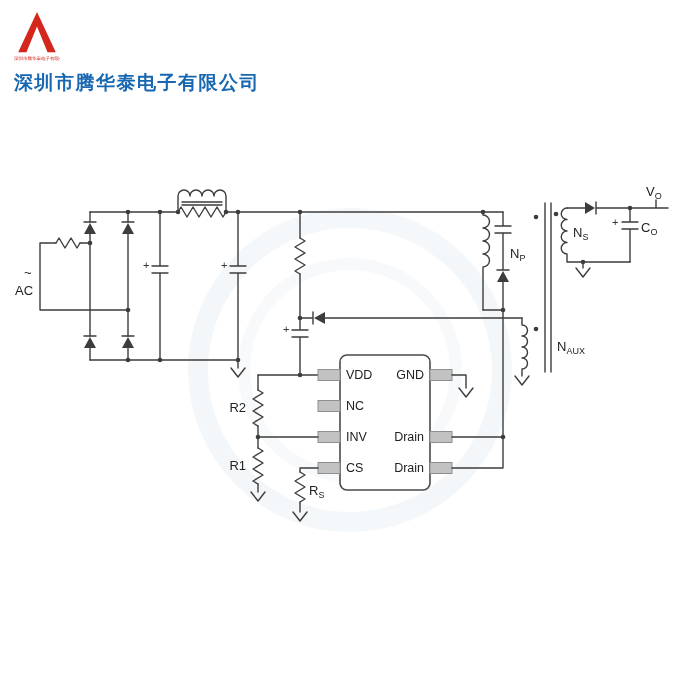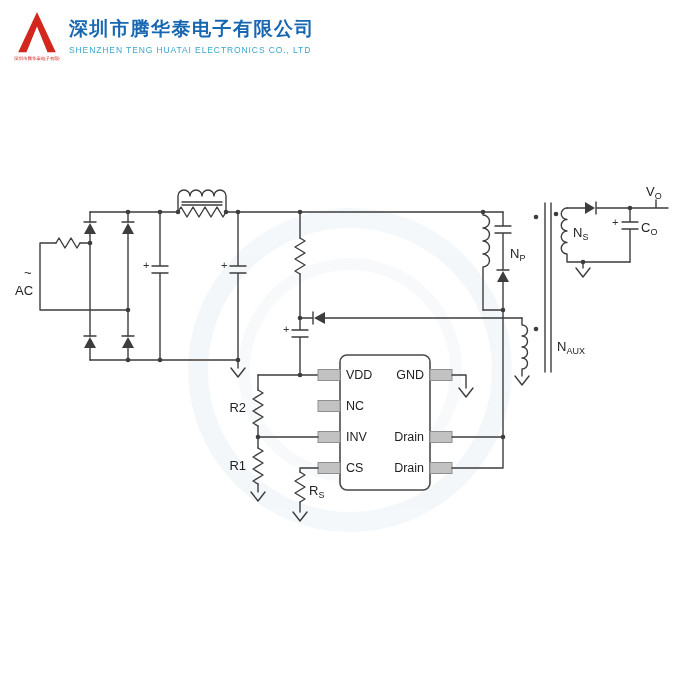--- a/index.html
+++ b/index.html
@@ -1,20 +1,20 @@
 <!DOCTYPE html>
 <html><head>
 <meta charset="utf-8">
 <style>
   html,body { margin:0; padding:0; }
   body {
     width:700px; height:700px; background:#ffffff; position:relative; overflow:hidden;
     font-family:"Liberation Sans", sans-serif;
   }
-  .header { position:absolute; top:10px; left:14px; display:flex; gap:9px; align-items:center; z-index:2; }
+  .header { position:absolute; top:10px; left:14px; display:flex; gap:9px; align-items:flex-start; z-index:2;flex-direction:column; }
   .logo-wrap { width:46px; text-align:center; }
   .logo-wrap svg { display:block; margin:0 auto; }
   .logo-sub { font-size:4.5px; color:#d3261c; letter-spacing:0; line-height:5px; white-space:nowrap; overflow:hidden; width:46px; }
   .titles { display:flex; flex-direction:column; }
   .company-cn { font-size:19px; font-weight:bold; color:#1767b1; letter-spacing:1.5px; line-height:26px; }
   .company-en { font-size:8.5px; color:#3aa5ce; letter-spacing:0.9px; margin-top:3px; white-space:nowrap; }
   svg.schematic { position:absolute; left:0; top:0; z-index:1; }
   .w { fill:none; stroke:#3d3d3d; stroke-width:1.4; stroke-linecap:round; stroke-linejoin:round; }
   .fillc { fill:#3d3d3d; stroke:none; }
   .dot { fill:#3d3d3d; stroke:none; }
@@ -31,21 +31,20 @@
 
 <div class="header">
   <div class="logo-wrap">
     <svg width="44" height="46" viewBox="0 0 48 50">
       <path d="M24 2 L44.5 46 L35.5 46 L24 18 L12.5 46 L3.5 46 Z" fill="#d3261c"></path>
     </svg>
     <div class="logo-sub">深圳市腾华泰电子有限公司</div>
   </div>
   <div class="titles">
     <div class="company-cn">深圳市腾华泰电子有限公司</div>
-    <div class="company-en">SHENZHEN TENG HUATAI ELECTRONICS CO., LTD</div>
   </div>
 </div>
 
 <svg class="schematic" width="700" height="700" viewBox="0 0 700 700">
 
   <g class="wm">
     <circle cx="350" cy="370" r="152" fill="none" stroke="#cfdde8" stroke-width="20"></circle>
     <circle cx="350" cy="370" r="106" fill="none" stroke="#dde8f0" stroke-width="12"></circle>
   </g>
 

